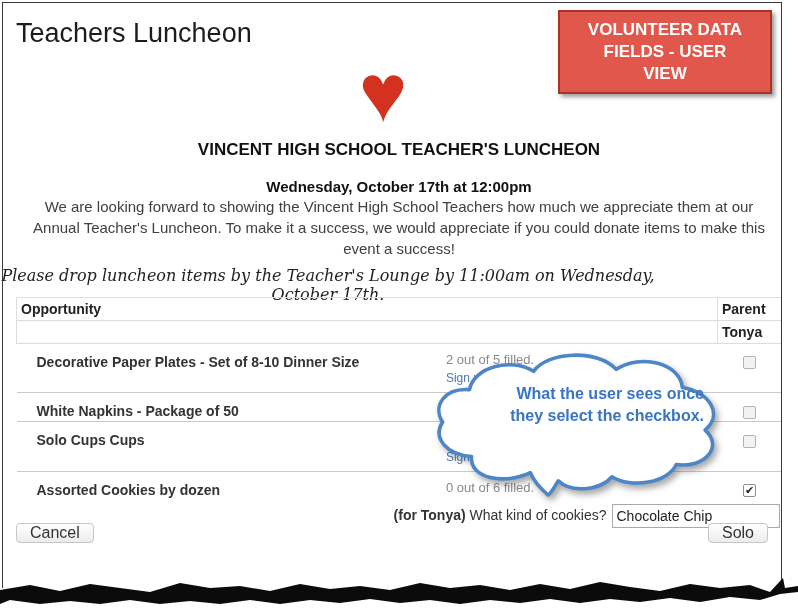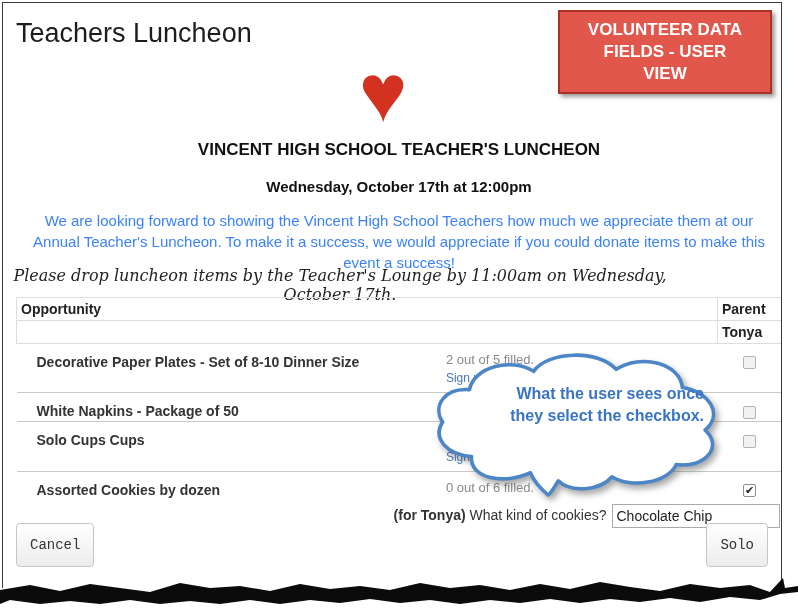--- a/index.html
+++ b/index.html
@@ -18,24 +18,24 @@
     background:#e2574c; border:2px solid #a93226; box-shadow:3px 3px 4px rgba(80,80,80,.55);
     color:#fff; font-weight:bold; font-size:17px; line-height:1.3; text-align:center; z-index:30; }
 
   .heart { position:absolute; left:0; width:766px; top:52px; text-align:center;
     font-size:82px; line-height:1; color:#d33220; }
 
   .event-name { position:absolute; left:0; width:798px; top:140px; text-align:center;
     font-size:17px; font-weight:bold; color:#111; }
   .event-date { position:absolute; left:0; width:798px; top:178px; text-align:center;
     font-size:15px; font-weight:bold; color:#111; }
-  .intro { position:absolute; left:29px; width:740px; top:210px; text-align:center;
-    font-size:15px; line-height:1.4; color:#3b82f6; }
+  .intro { position:absolute; left:29px; width:740px; top:196px; text-align:center;
+    font-size:15px; line-height:1.4; color:#404040; }
   .note { position:absolute; left:0; width:656px; top:266px; text-align:center;
-    font-family:"DejaVu Serif", serif; font-style:italic; font-size:16px; color:#222;margin-left:12px; }
+    font-family:"DejaVu Serif", serif; font-style:italic; font-size:16px; color:#222; }
 
   
   .signup-table { position:absolute; left:16px; top:297px; width:766px; border-collapse:collapse; }
   .signup-table th { font-size:14px; font-weight:bold; color:#222; text-align:left;
     border:1px solid #ddd; padding:3px 4px; height:23px; }
   .signup-table td { vertical-align:top; }
   td.item-name { font-size:14px; font-weight:bold; color:#333; padding:10px 0 0 20px; }
   td.item-status { padding:8px 0 6px 0; }
   .filled-text { font-size:13px; color:#8a8a8a; line-height:1.25; }
   .signup-link { font-size:12px; color:#4779bd; text-decoration:none; cursor:pointer; }
@@ -47,23 +47,23 @@
     background:#f2f2f2; vertical-align:middle; line-height:11px; font-size:11px; text-align:center;
     color:#222; cursor:pointer; }
   .cb.checked { background:#fff; border-color:#8f8f8f; }
 
   .q-label { font-weight:bold; color:#333; }
   .q-text { color:#333; }
   .q-input { width:168px; height:24px; border:1px solid #a9a9a9; font-family:"Liberation Sans",sans-serif;
     font-size:14px; color:#222; padding:1px 4px; margin-left:5px; vertical-align:middle; }
 
   
-  .btn { display:inline-block; padding:13px 13px; font-size:14px; color:#333;
+  .btn { display:inline-block; padding:0 13px; font-size:16px; color:#333;
     background:linear-gradient(#ffffff,#ececec); border:1px solid #c6c6c6; border-radius:4px;
-    cursor:pointer; font-family:Liberation Mono, monospace; }
+    cursor:pointer; font-family:Liberation Sans, sans-serif; }
   .btn-cancel { position:absolute; left:16px; top:523px; }
   .btn-save { position:absolute; right:30px; top:523px; }
 
   
   .callout { position:absolute; left:424px; top:343px; width:310px; height:152px; z-index:20; pointer-events:none; }
   .callout svg { position:absolute; left:0; top:0; width:100%; height:100%; overflow:visible; }
   .callout-text { position:absolute; left:30px; top:40px; width:250px; text-align:right;
     font-size:16px; font-weight:bold; color:#3a74c4; line-height:1.35; }
 </style>
 </head>

